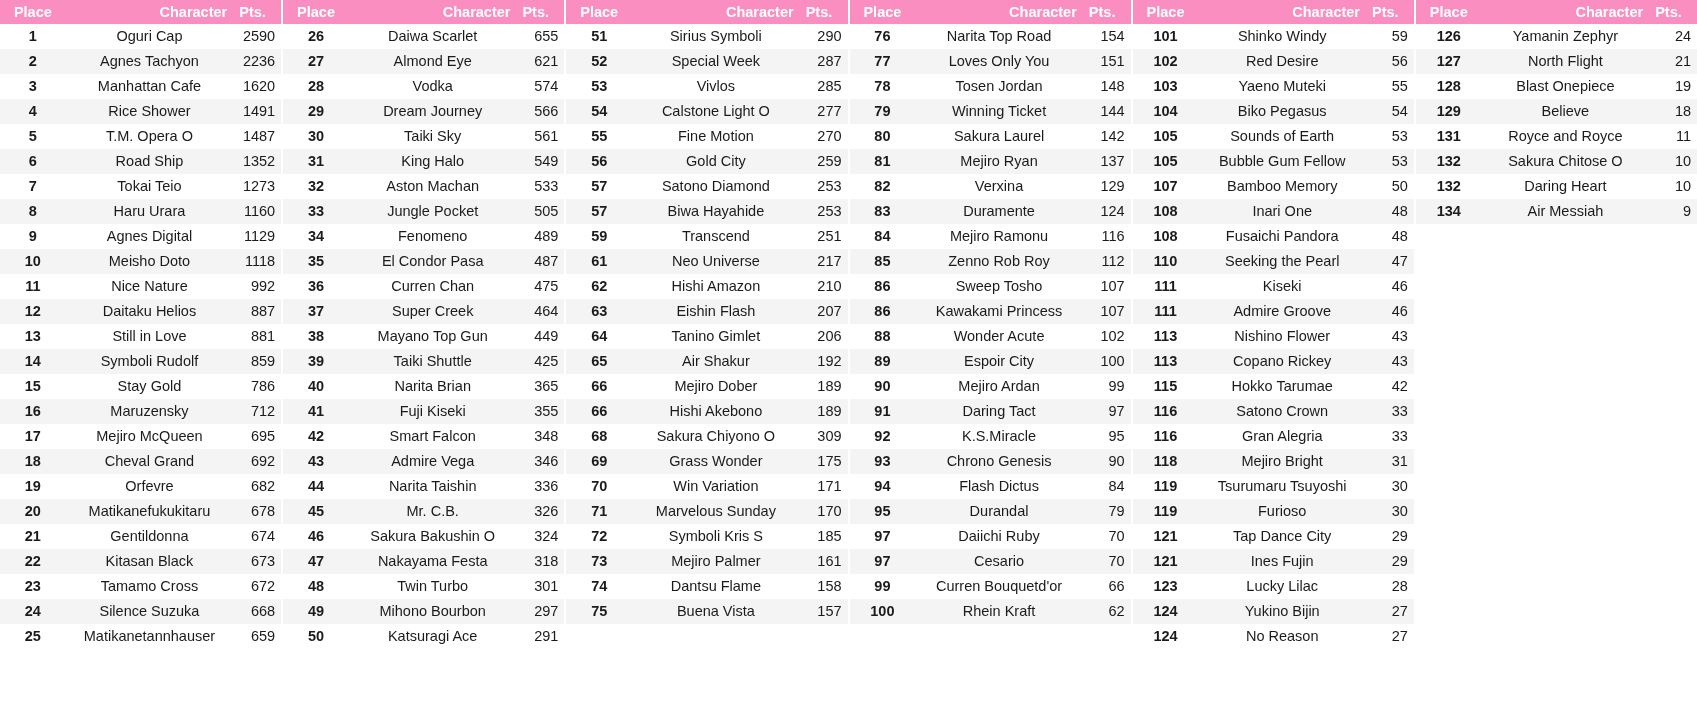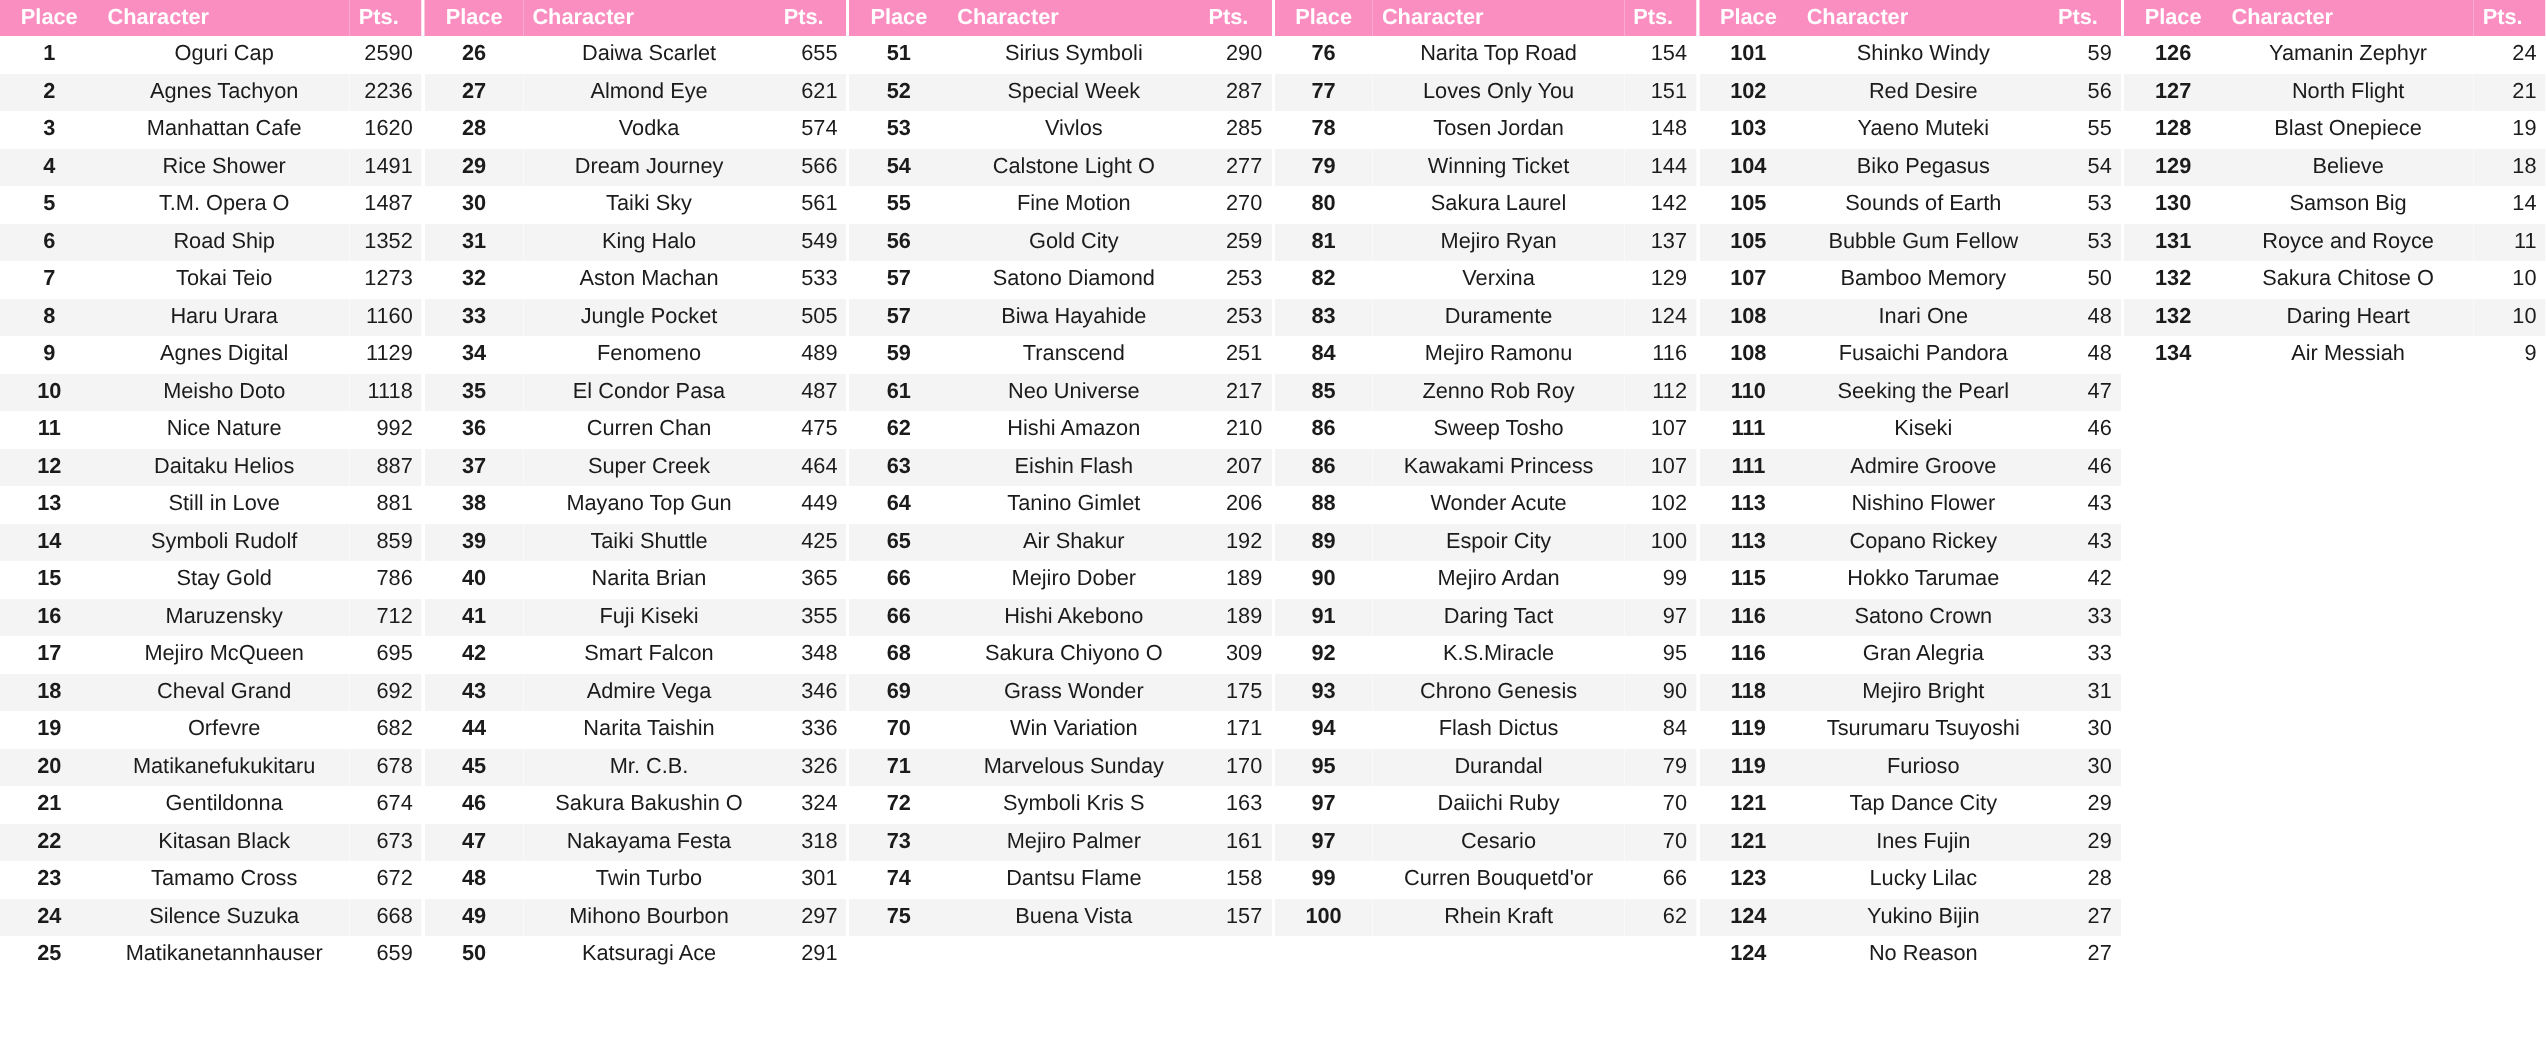--- a/index.html
+++ b/index.html
@@ -33,21 +33,21 @@
     color: #ffffff;
     font-weight: bold;
     font-size: 14.5px;
     height: 24px;
     line-height: 24px;
     padding: 0 6px;
     text-align: center;
     white-space: nowrap;
   }
   .col-table thead th.th-place { text-align: center; }
-  .col-table thead th.th-char  { text-align: left; }
+  .col-table thead th.th-char  { text-align: right; }
   .col-table thead th.th-pts   { text-align: left; }
 
   .col-table tbody td {
     height: 25px;
     line-height: 25px;
     padding: 0 6px;
     white-space: nowrap;
     overflow: hidden;
     text-overflow: clip;
     color: #1b1b1b;
@@ -474,21 +474,21 @@
           <td class="t-pts">171</td>
         </tr>
         <tr>
           <td class="t-place">71</td>
           <td class="t-char">Marvelous Sunday</td>
           <td class="t-pts">170</td>
         </tr>
         <tr>
           <td class="t-place">72</td>
           <td class="t-char">Symboli Kris S</td>
-          <td class="t-pts">163</td>
+          <td class="t-pts">185</td>
         </tr>
         <tr>
           <td class="t-place">73</td>
           <td class="t-char">Mejiro Palmer</td>
           <td class="t-pts">161</td>
         </tr>
         <tr>
           <td class="t-place">74</td>
           <td class="t-char">Dantsu Flame</td>
           <td class="t-pts">158</td>
@@ -808,25 +808,20 @@
           <td class="t-place">128</td>
           <td class="t-char">Blast Onepiece</td>
           <td class="t-pts">19</td>
         </tr>
         <tr>
           <td class="t-place">129</td>
           <td class="t-char">Believe</td>
           <td class="t-pts">18</td>
         </tr>
         <tr>
-          <td class="t-place">130</td>
-          <td class="t-char">Samson Big</td>
-          <td class="t-pts">14</td>
-        </tr>
-        <tr>
           <td class="t-place">131</td>
           <td class="t-char">Royce and Royce</td>
           <td class="t-pts">11</td>
         </tr>
         <tr>
           <td class="t-place">132</td>
           <td class="t-char">Sakura Chitose O</td>
           <td class="t-pts">10</td>
         </tr>
         <tr>

